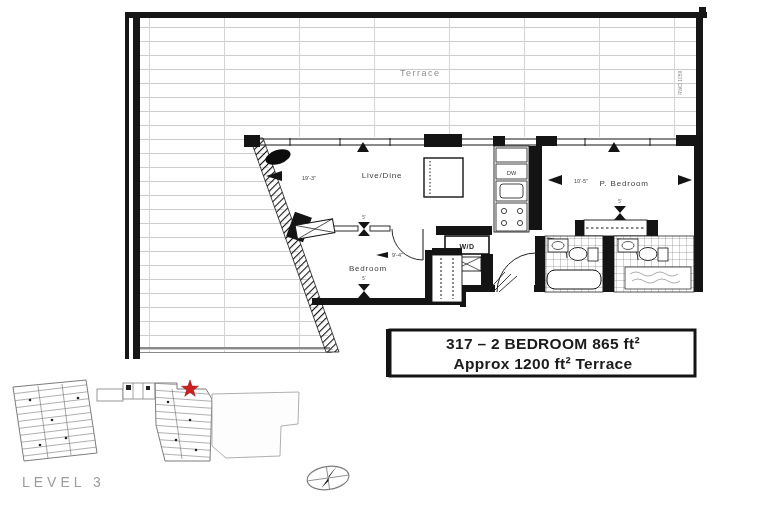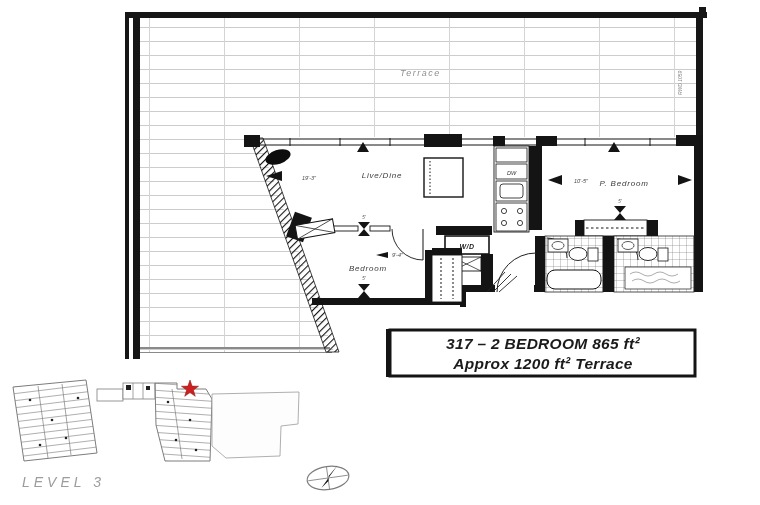--- a/index.html
+++ b/index.html
@@ -1,17 +1,17 @@
 <!DOCTYPE html>
 <html><head>
 <meta charset="utf-8">
 <style>
   html,body{margin:0;padding:0;background:#fff;}
   .stage{position:relative;width:760px;height:505px;background:#ffffff;overflow:hidden;
-         font-family:"Liberation Sans",sans-serif;font-style:italic;}
+         font-family:"Liberation Sans",sans-serif;}
   svg{position:absolute;left:0;top:0;}
   text{font-family:"Liberation Sans",sans-serif;}
   .t-terrace{font-size:9px;fill:#8f8f8f;letter-spacing:1.5px;}
   .t-room{font-size:8px;fill:#3c3c3c;letter-spacing:0.8px;}
   .t-dim{font-size:5.5px;fill:#4a4a4a;}
   .t-tiny{font-size:4.5px;fill:#555;}
   .t-vert{font-size:5px;fill:#888;}
   .t-wd{font-size:7px;fill:#1d1d1d;font-weight:bold;letter-spacing:0.5px;}
   .t-dw{font-size:5.5px;fill:#333;}
   .t-info{font-size:15.5px;font-weight:bold;fill:#1b1b1b;letter-spacing:0.3px;}

